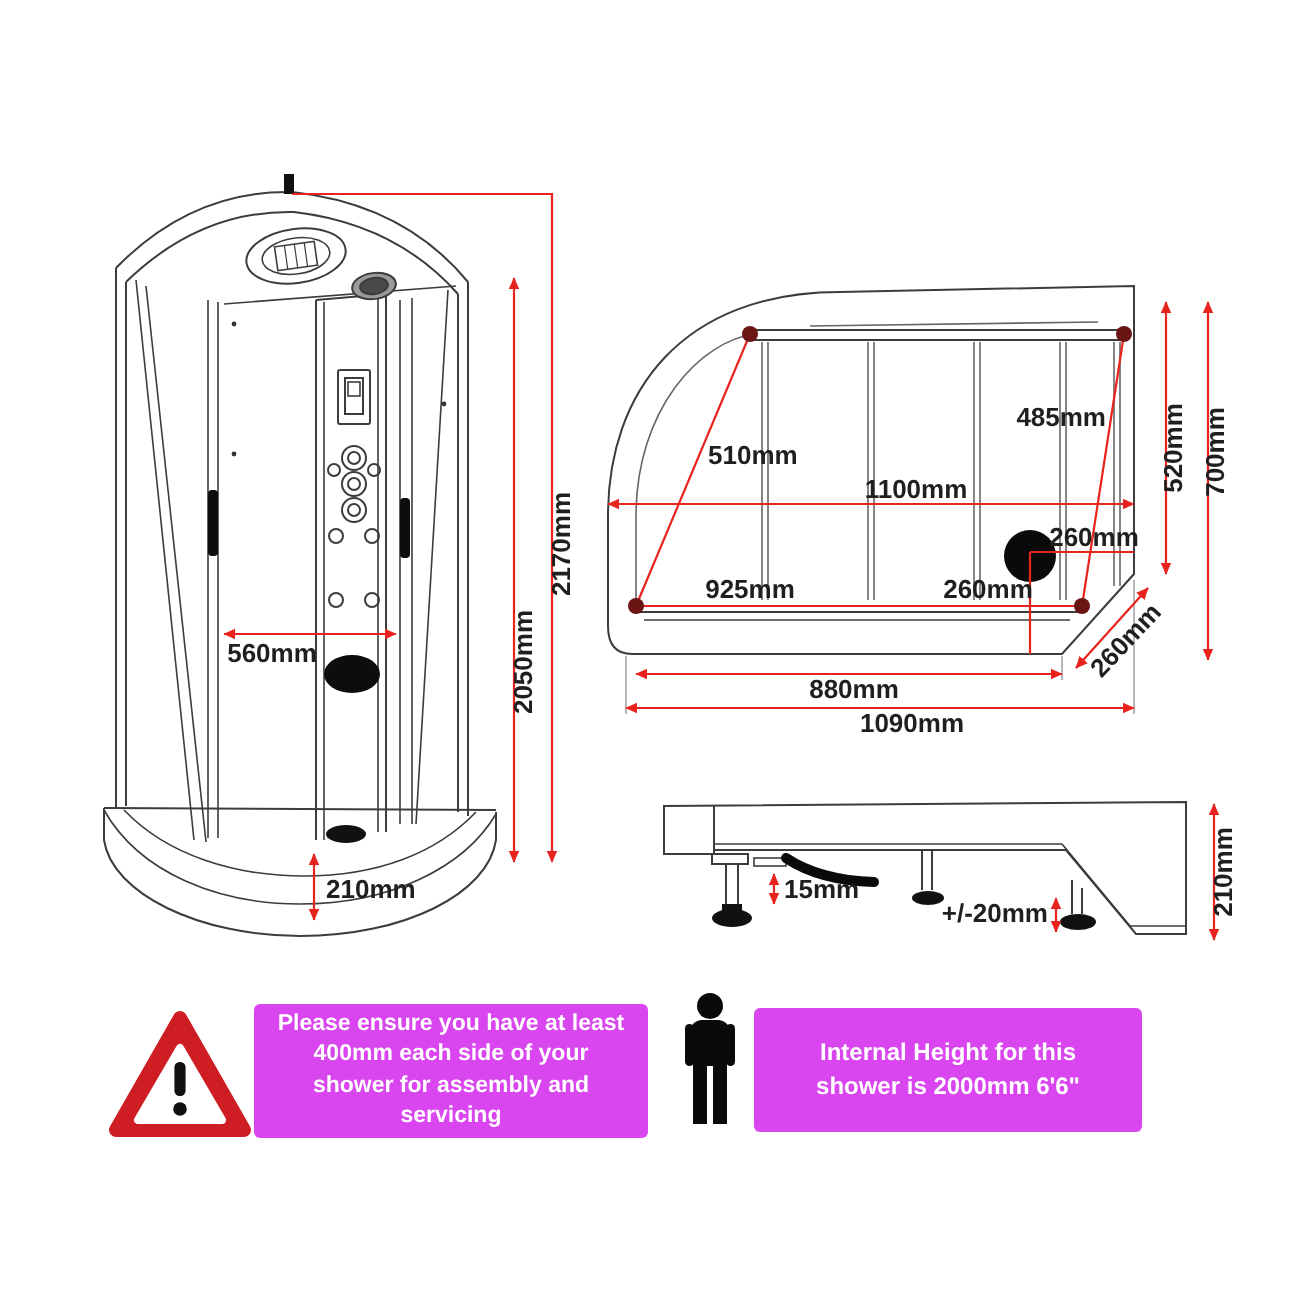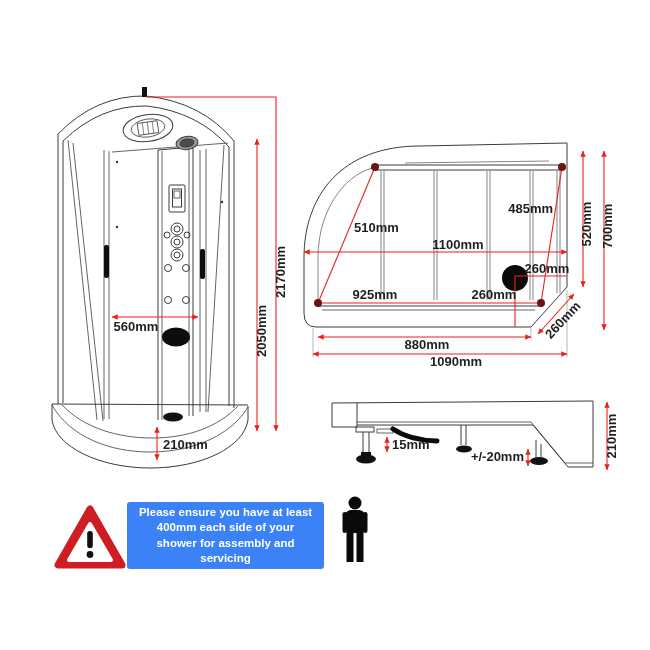--- a/index.html
+++ b/index.html
@@ -1,20 +1,20 @@
 <!DOCTYPE html>
 <html><head>
 <meta charset="utf-8">
 <style>
   html,body{margin:0;padding:0;background:#fff;}
   #canvas{position:relative;width:650px;height:650px;background:#ffffff;overflow:hidden;
           font-family:"Liberation Sans",sans-serif;}
   #art{position:absolute;left:0;top:0;}
   .dimtext{font-family:"Liberation Sans",sans-serif;font-size:13px;font-weight:bold;fill:#1f1f1f;}
-  .notice{position:absolute;background:#3b82f6;color:#ffffff;border-radius:3px;
+  .notice{position:absolute;background:#d946ef;color:#ffffff;border-radius:3px;
           display:flex;align-items:center;justify-content:center;text-align:center;
           font-weight:bold;white-space:pre-line;}
   #notice-1{left:127px;top:502px;width:197px;height:67px;font-size:11.5px;line-height:1.32;}
   #notice-2{left:377px;top:504px;width:194px;height:62px;font-size:12px;line-height:1.4;}
   .icon-wrap{position:absolute;}
   #warn-wrap{left:52px;top:502px;}
   #person-wrap{left:338px;top:495px;}
 </style>
 </head>
 <body>
@@ -244,14 +244,16 @@
         <circle cx="17" cy="8" r="6.5"></circle>
         <rect x="7" y="15" width="20" height="23" rx="6"></rect>
         <rect x="4.5" y="17" width="4.5" height="21" rx="2.2"></rect>
         <rect x="25" y="17" width="4.5" height="21" rx="2.2"></rect>
         <rect x="8.5" y="36" width="7" height="31"></rect>
         <rect x="18.5" y="36" width="7" height="31"></rect>
       </g>
     </svg>
   </div>
 
+  <div class="notice" id="notice-2">Internal Height for this
+shower is 2000mm 6'6"</div>
 
 </div>
 
 </body></html>

